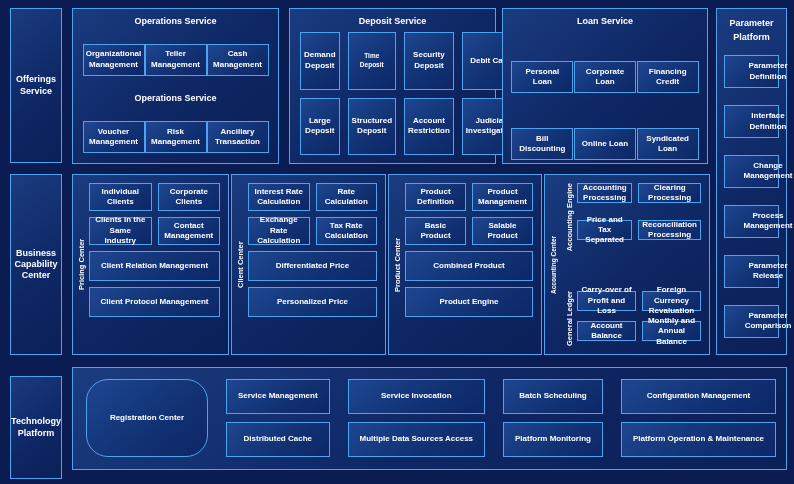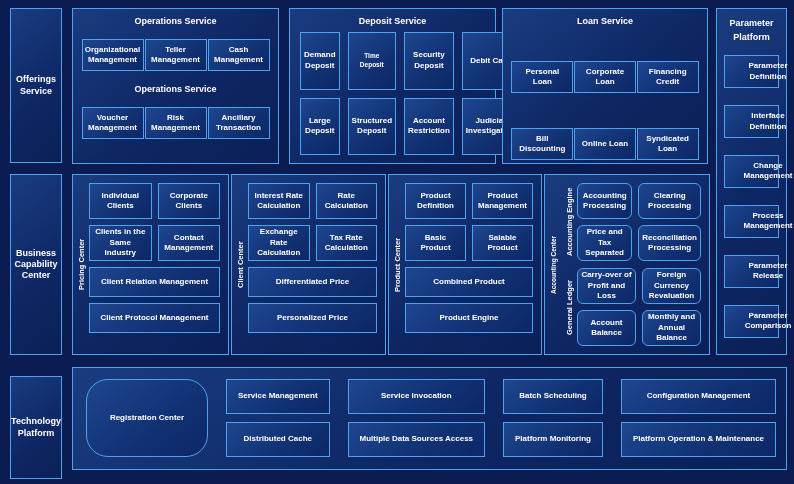--- a/index.html
+++ b/index.html
@@ -47,43 +47,43 @@
   }
   .vpanel{display:flex;flex-direction:row;}
   .vlabel{
     writing-mode:vertical-rl;transform:rotate(180deg);
     text-align:center;font-weight:bold;font-size:7.5px;
     display:flex;align-items:center;justify-content:center;
     flex:0 0 16px;
   }
   .vcontent{flex:1 1 auto;display:flex;flex-direction:column;padding:8px 8px 8px 0;gap:6px;}
   .grid2{display:grid;grid-template-columns:1fr 1fr;gap:6px;}
-  .grid2 .box{height:36px;}
+  .grid2 .box{height:28px;}
   .wide{height:30px;}
   .acc-groups{flex:1 1 auto;display:flex;flex-direction:column;justify-content:space-between;padding:8px 8px 8px 0;}
   .acc-group{display:flex;flex-direction:row;}
   .acc-group .grid2{flex:1 1 auto;}
-  .acc-group .grid2 .box{height:36px;border-radius:6px;}
+  .acc-group .grid2 .box{height:20px;}
   .pp-items{display:flex;flex-direction:column;justify-content:space-around;align-items:center;flex:1 1 auto;padding:2px 0 8px 0;}
   .pp-items .box{width:55px;height:33px;padding-left:36px;}
   .bottom-inner{display:flex;flex-direction:row;align-items:stretch;padding:11px 10px 12px 13px;gap:18px;height:100%;box-sizing:border-box;}
   .reg{width:122px;flex:0 0 auto;border-radius:22px;}
   .bcol{flex:1 1 auto;display:flex;flex-direction:column;justify-content:space-between;gap:8px;}
   .bcol .box{height:35px;}
 </style>
 </head>
 <body>
 
 <div class="stage">
 
   <div class="llabel" style="top:8px;height:155px;">Offerings Service</div>
   <div class="llabel" style="top:174px;height:181px;">Business Capability Center</div>
   <div class="llabel" style="top:367px;height:103px;margin-top:9px;">Technology Platform</div>
 
-  <div class="panel col-flex" style="left:72px;top:8px;width:207px;height:156px;padding-bottom:24px;">
+  <div class="panel col-flex" style="left:72px;top:8px;width:207px;height:156px;padding-bottom:10px;align-items:center;">
     <div class="ptitle">Operations Service</div>
     <div class="rowline">
       <div class="box">Organizational Management</div>
       <div class="box">Teller Management</div>
       <div class="box">Cash Management</div>
     </div>
     <div class="midtitle">Operations Service</div>
     <div class="rowline">
       <div class="box">Voucher Management</div>
       <div class="box">Risk Management</div>

